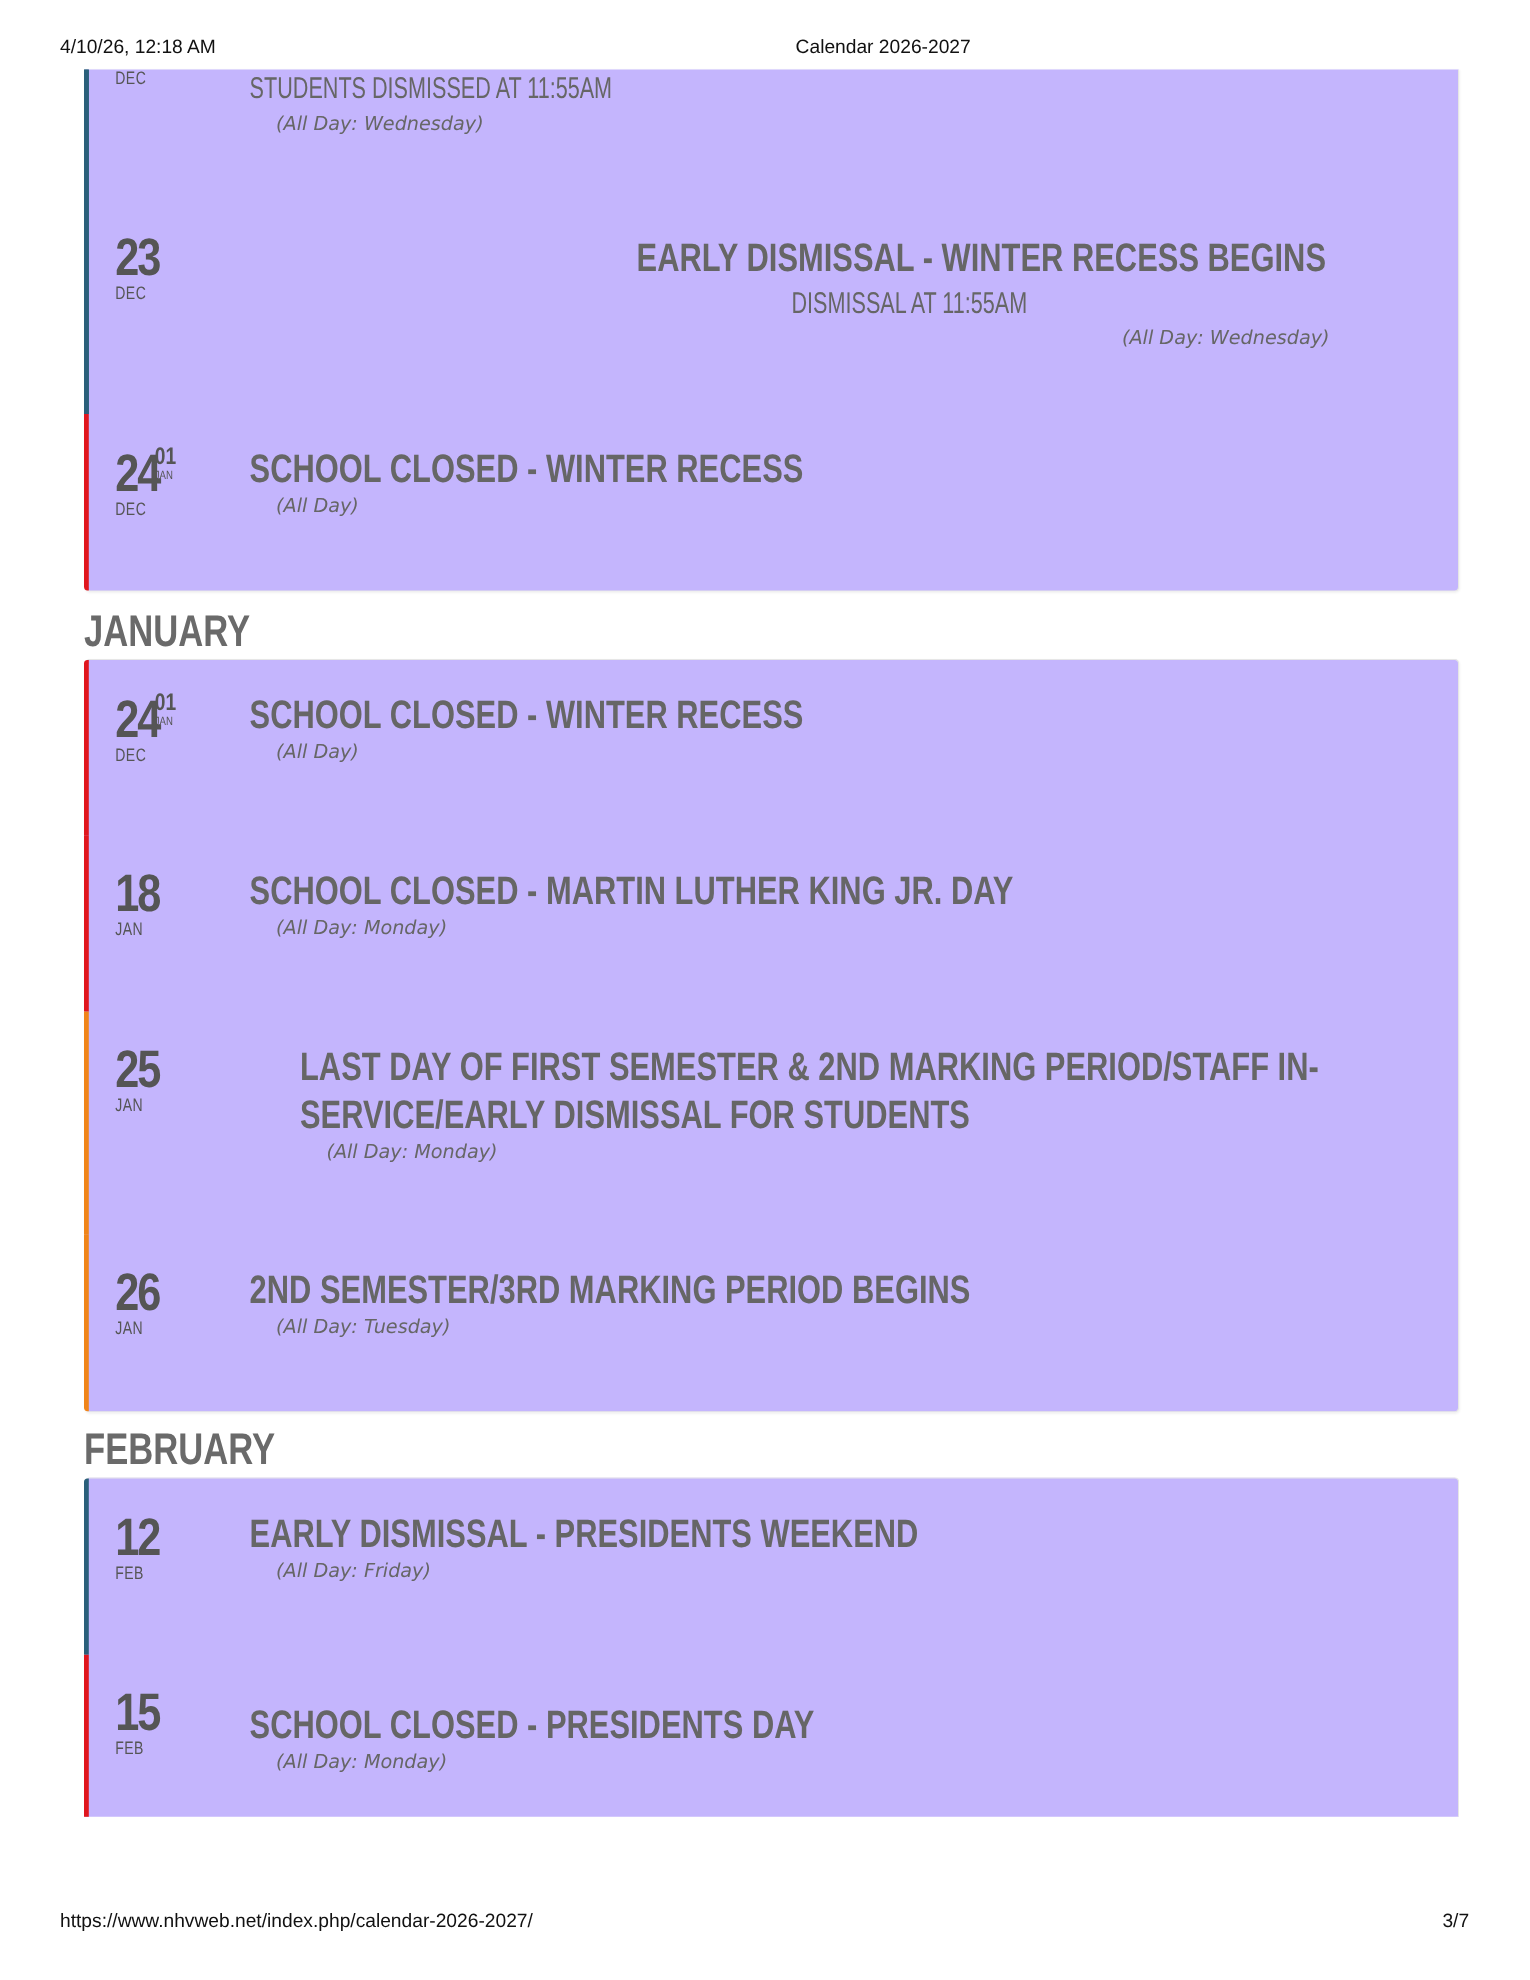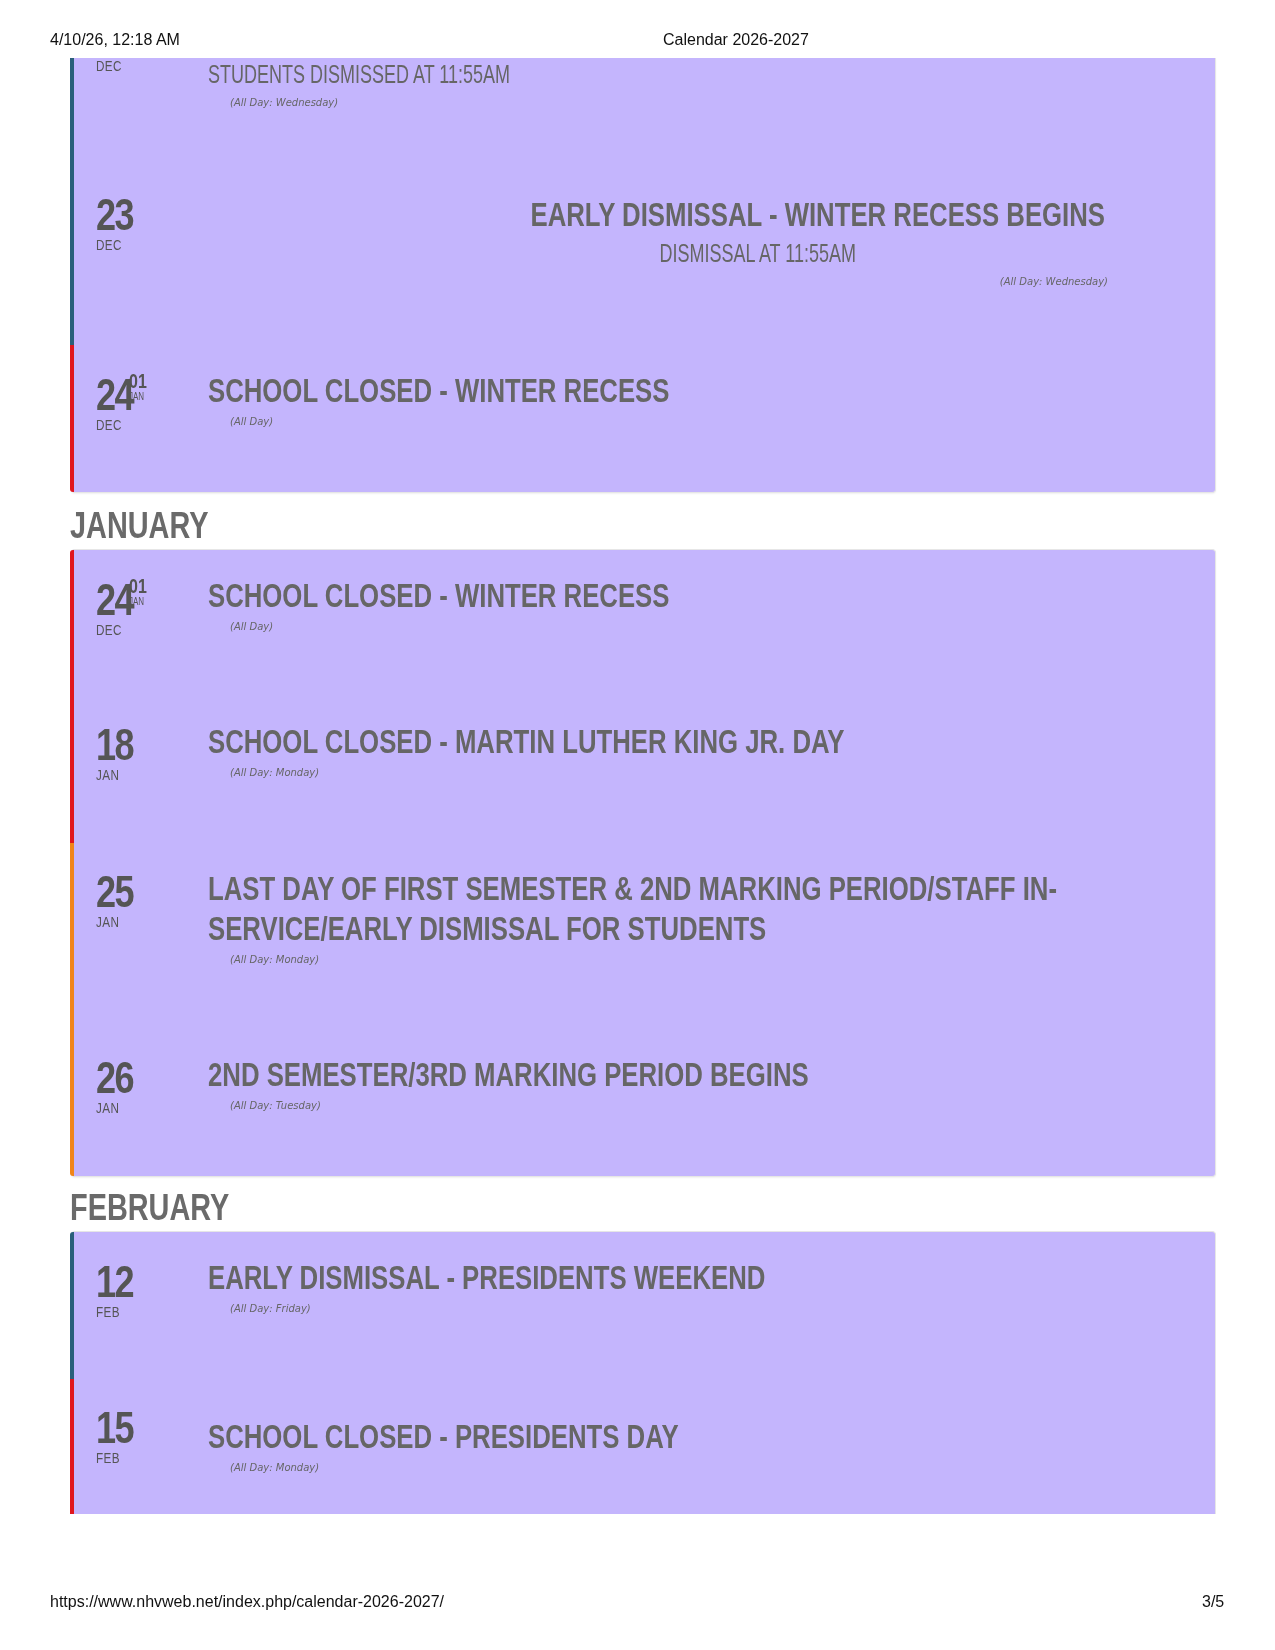--- a/index.html
+++ b/index.html
@@ -60,21 +60,21 @@
       font-family: "Liberation Sans", sans-serif; font-weight: bold;
       font-size: 33px; line-height: 40px; color: #666666;
       transform: scaleX(0.78); transform-origin: left top;
       width: 1150px; white-space: normal;
     }
     .subtitle {
       font-family: "Liberation Sans", sans-serif; font-size: 25px; line-height: 36px;
       color: #666; transform: scaleX(0.72); transform-origin: left top; white-space: nowrap;
     }
     .allday {
-      font-family: "DejaVu Sans", sans-serif; font-style: italic; font-size: 10px;
+      font-family: "DejaVu Sans", sans-serif; font-style: italic; font-size: 16px;
       color: #666; margin-left: 22px; line-height: 22px;
     }
     .month-heading {
       position: absolute; left: 70px;
       font-family: "Liberation Sans", sans-serif; font-weight: bold;
       font-size: 37px; line-height: 40px; color: #6a6a6a;
       transform: scaleX(0.78); transform-origin: left top;
     }
   </style>
 </head>
@@ -159,21 +159,21 @@
       <div class="allday">(All Day: Monday)</div>
     </div>
   </div>
 
   <div class="event" style="top:293px; height:186px;">
     <div class="bar" style="background:#f0851a;"></div>
     <div class="date-block" style="top:27px;">
       <span class="day">25</span>
       <span class="mon">JAN</span>
     </div>
-    <div class="content" style="top:26px;">
+    <div class="content" style="top:26px;margin-left:42px;">
       <div class="title">
         <div>LAST DAY OF FIRST SEMESTER &amp; 2ND MARKING PERIOD/STAFF IN-</div>
         <div>SERVICE/EARLY DISMISSAL FOR STUDENTS</div>
       </div>
       <div class="allday">(All Day: Monday)</div>
     </div>
   </div>
 
   <div class="event" style="top:479px; height:147px;">
     <div class="bar" style="background:#f0851a; border-bottom-left-radius:3px;"></div>
@@ -212,14 +212,14 @@
     </div>
     <div class="content" style="top:26px;margin-top:12px;">
       <div class="title">SCHOOL CLOSED - PRESIDENTS DAY</div>
       <div class="allday">(All Day: Monday)</div>
     </div>
   </div>
 </div>
 
 <div class="print-footer">
   <span class="pf-left">https://www.nhvweb.net/index.php/calendar-2026-2027/</span>
-  <span class="pf-right">3/5</span>
+  <span class="pf-right">3/7</span>
 </div>
 
 </body></html>

